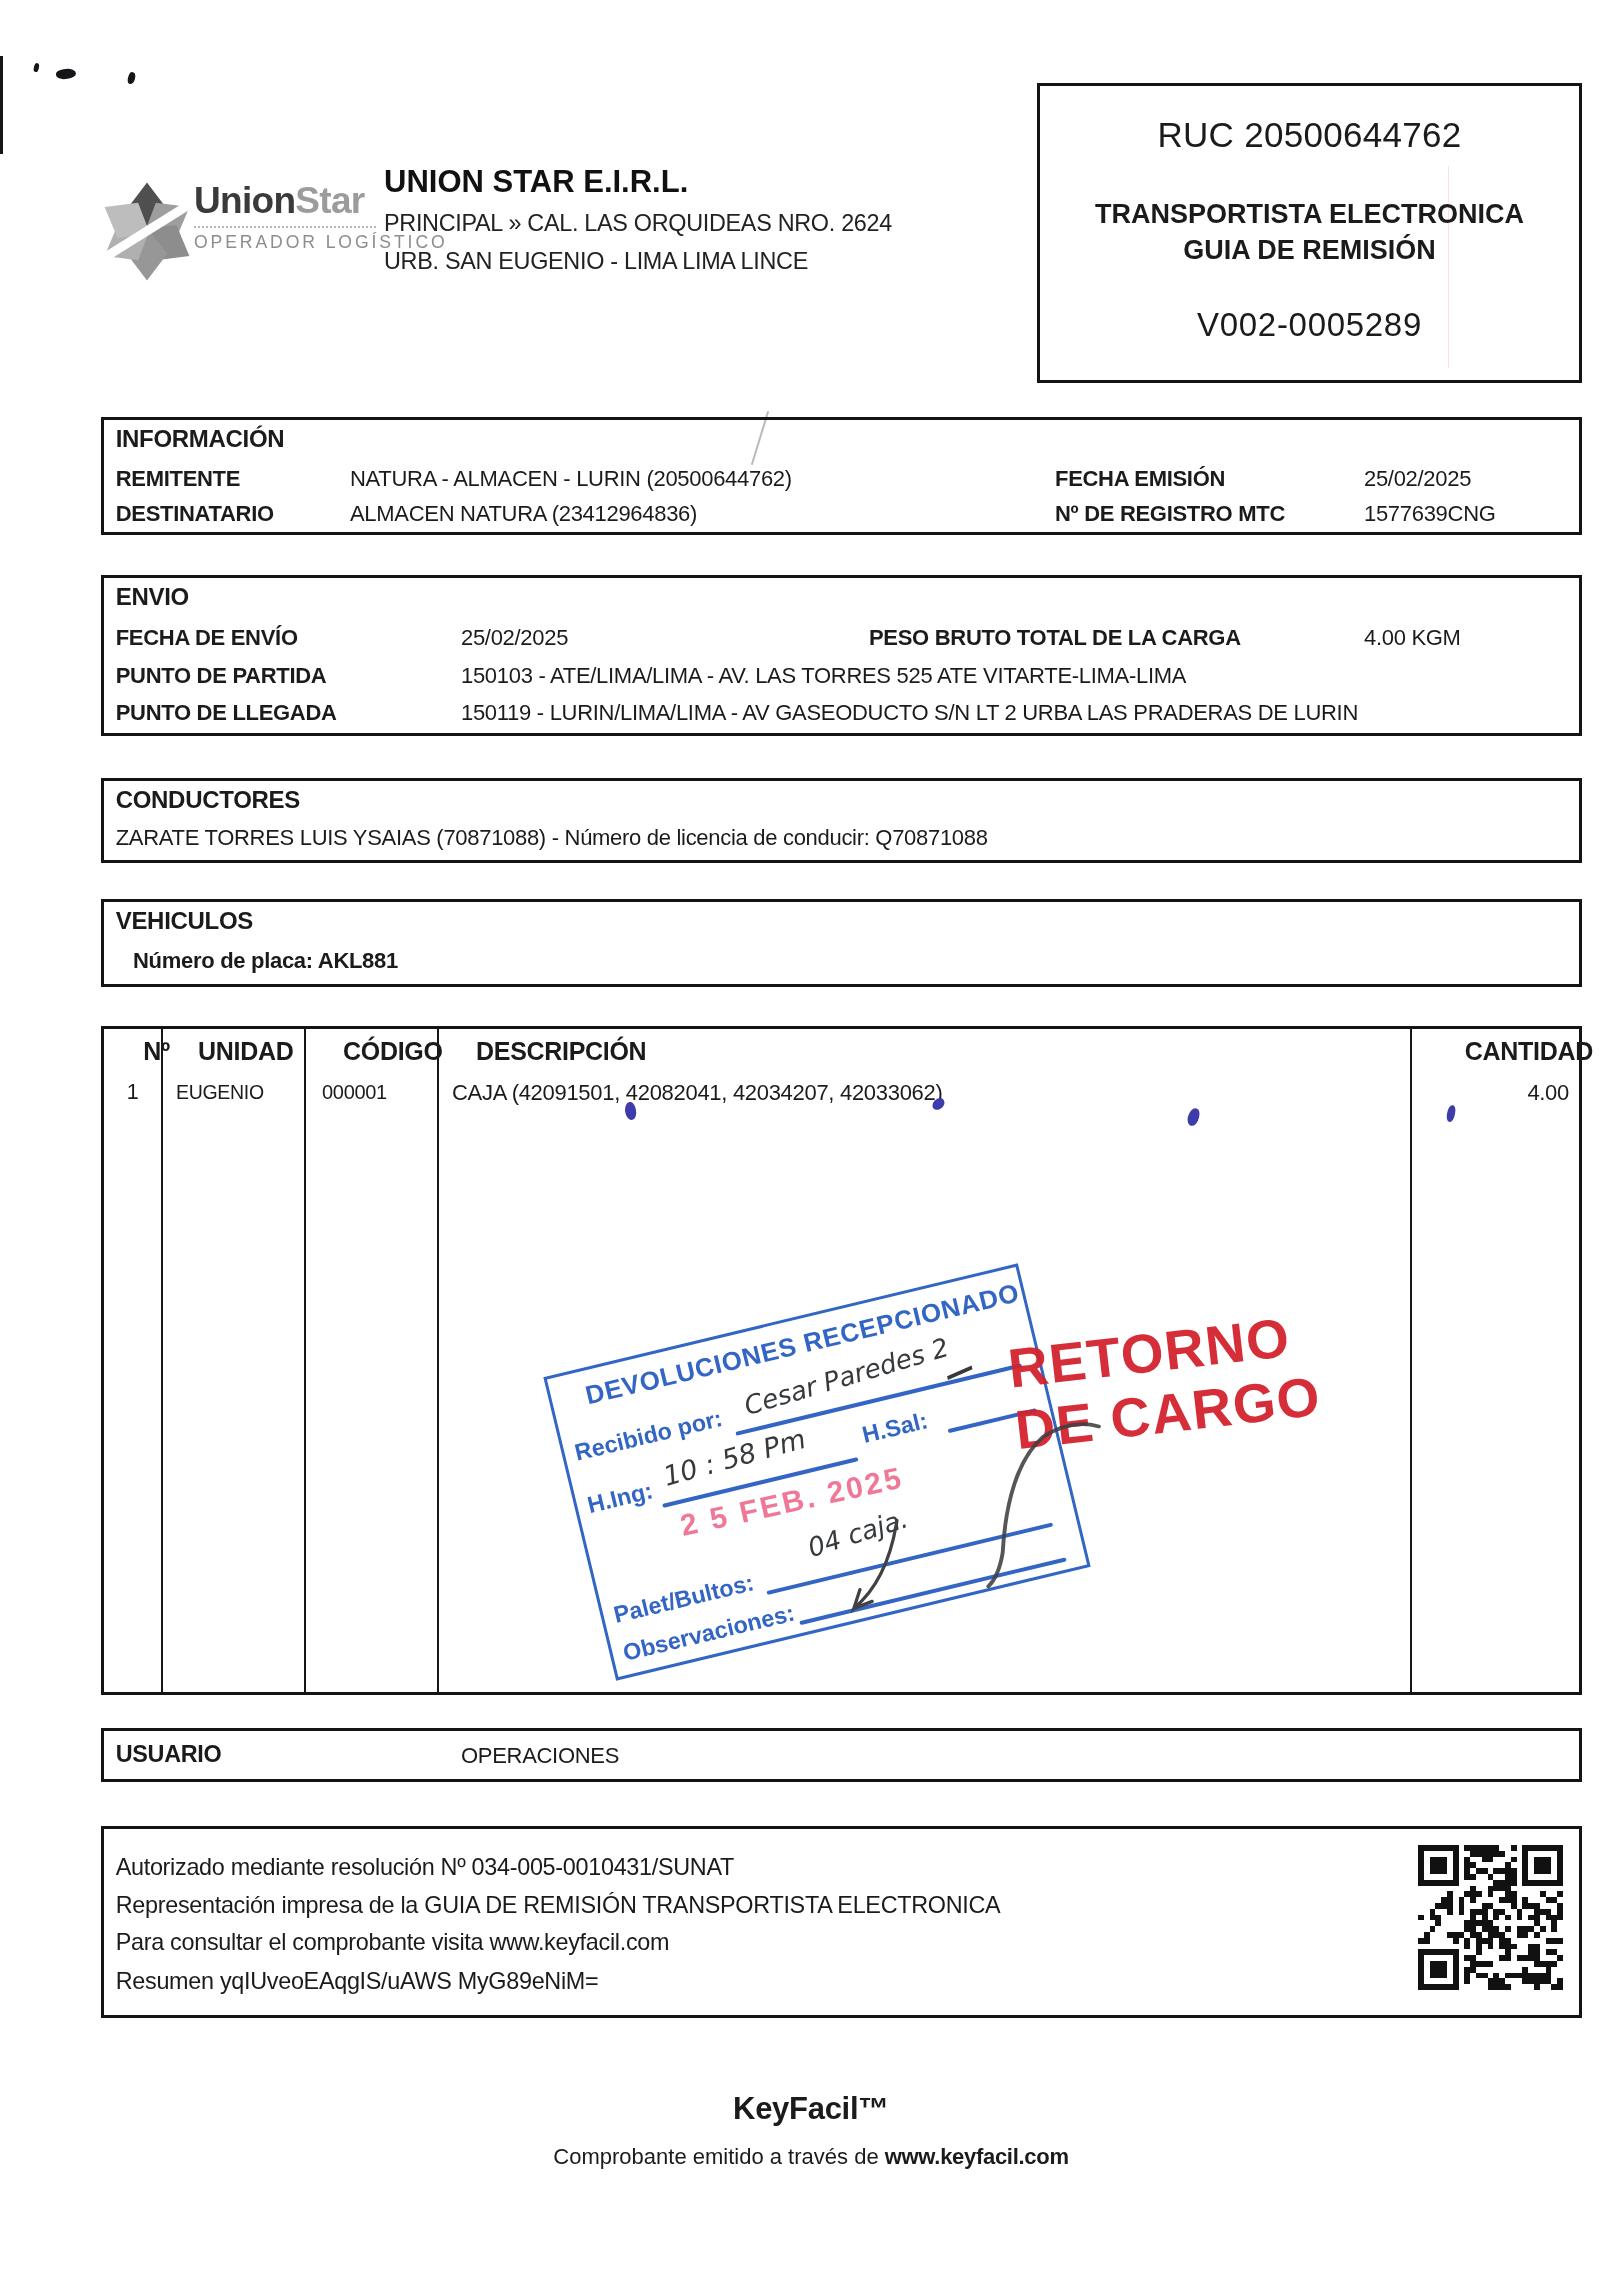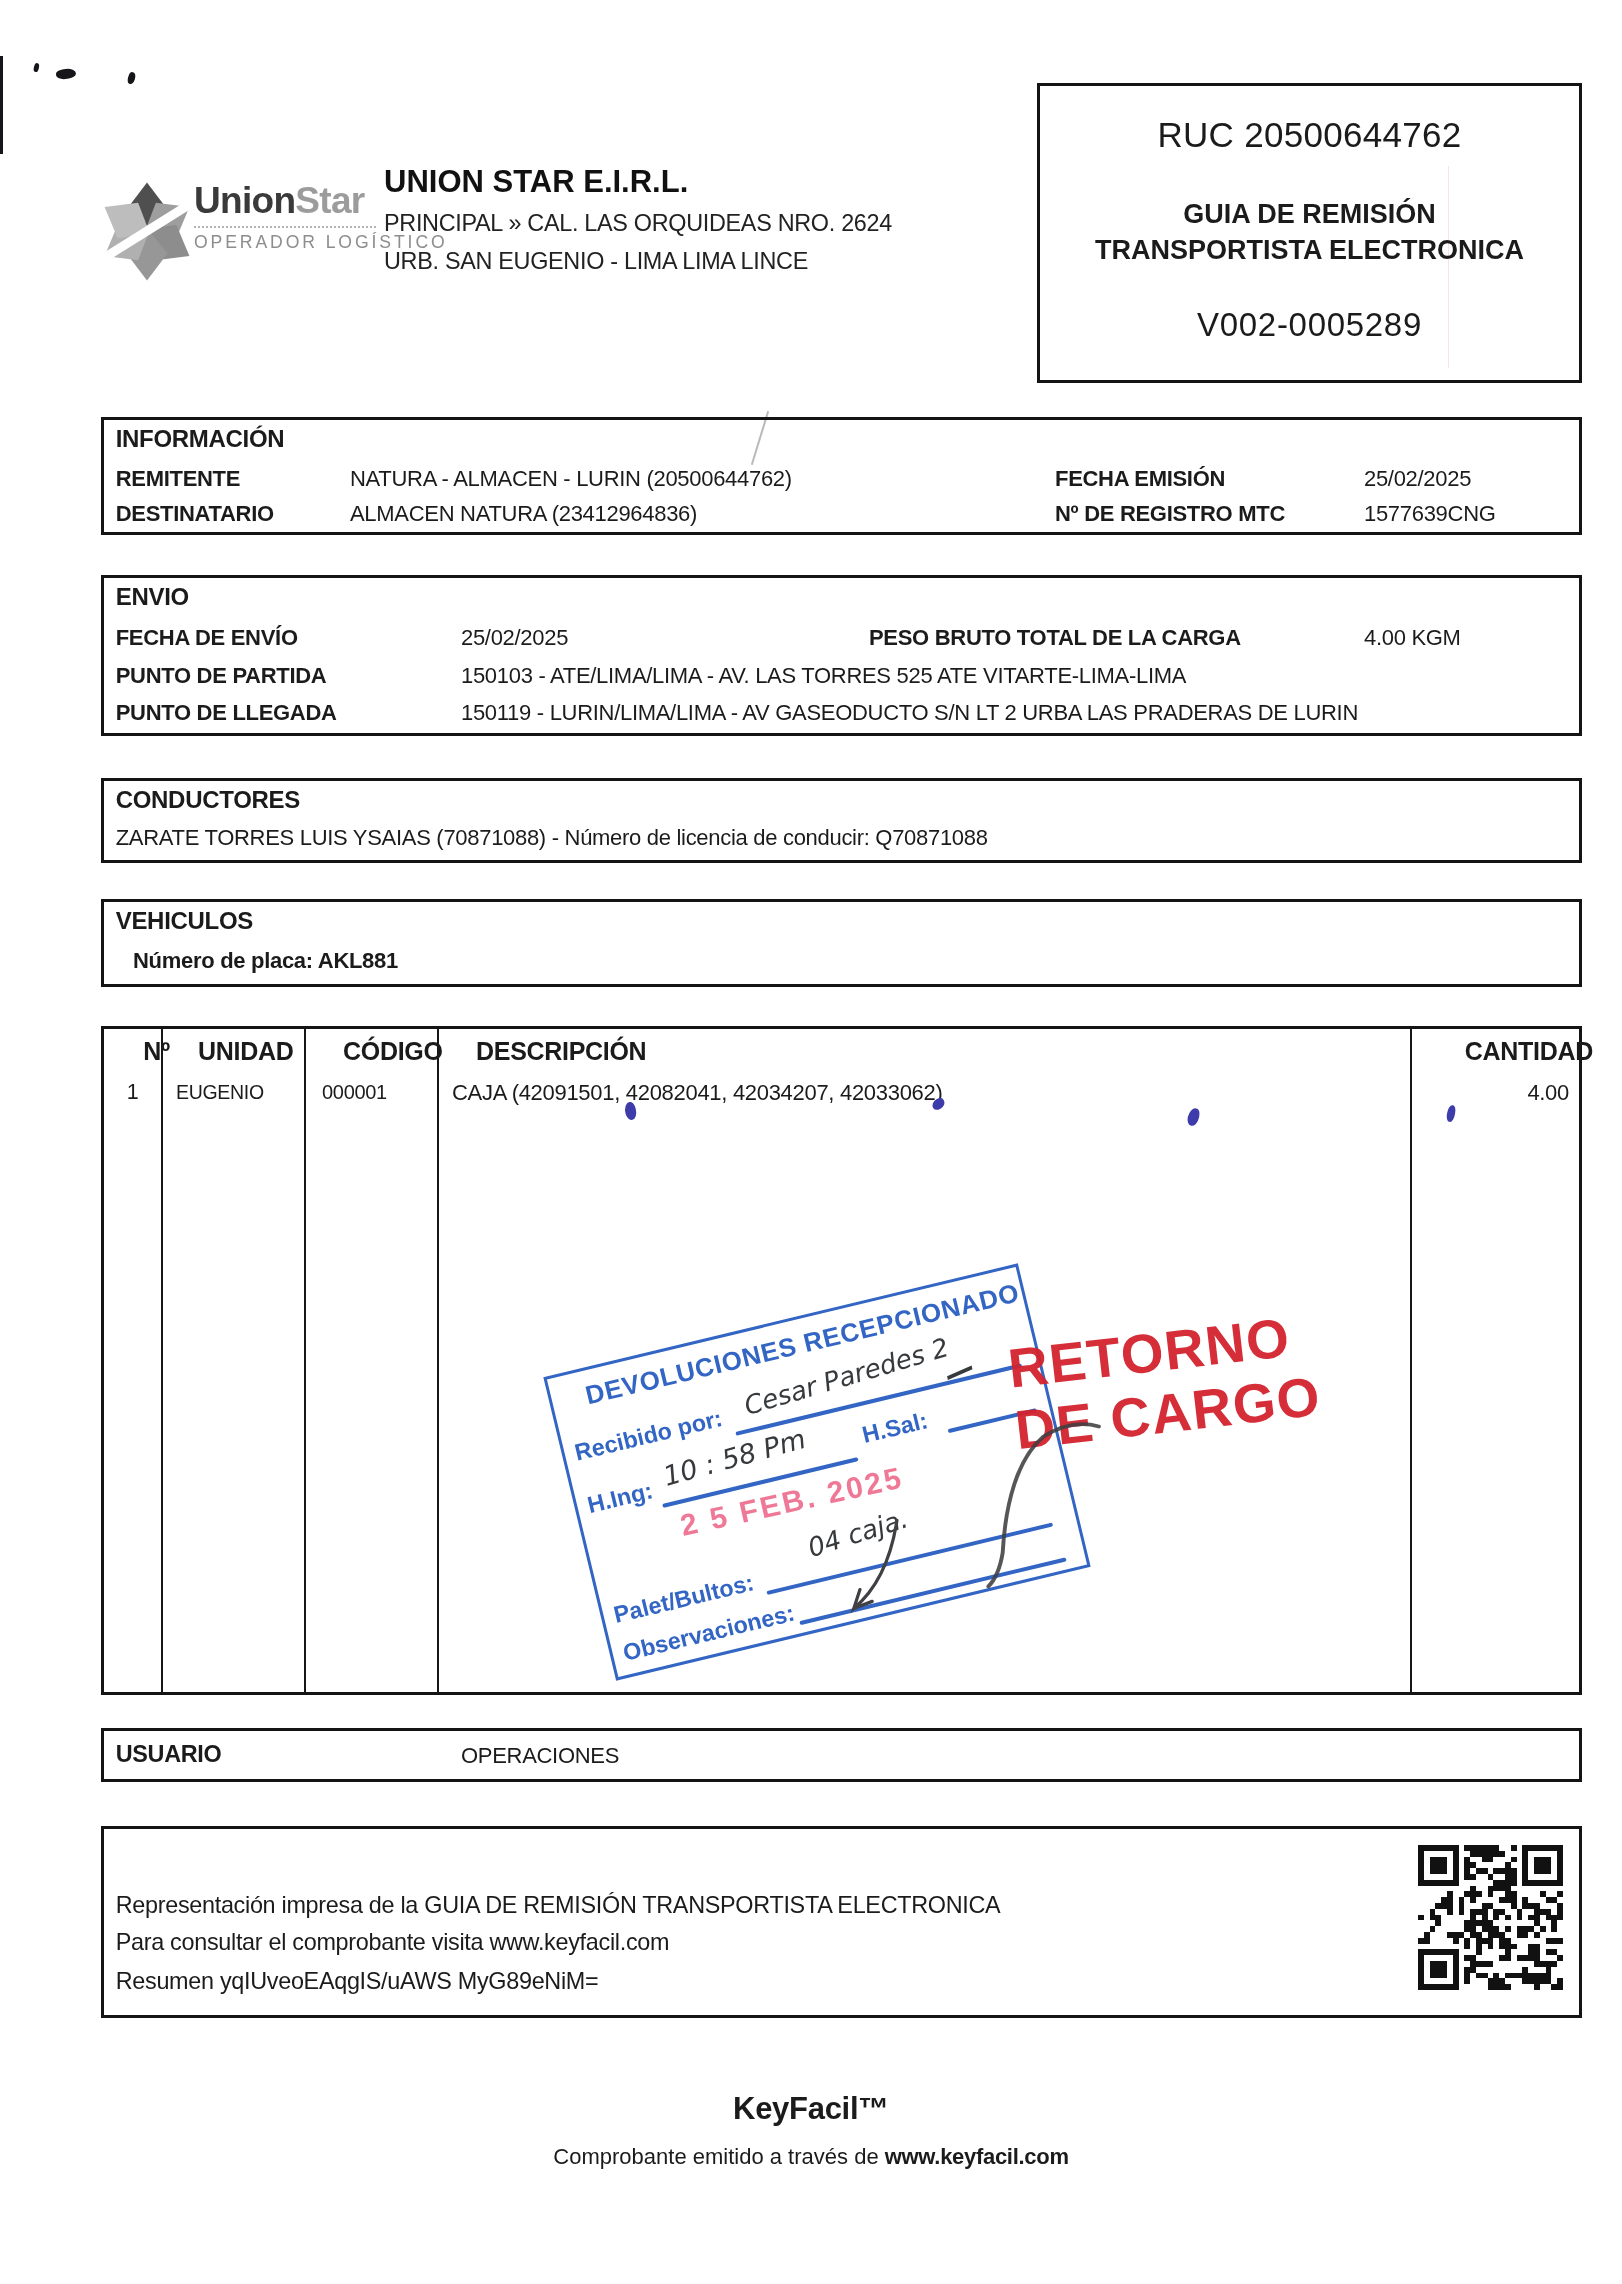--- a/index.html
+++ b/index.html
@@ -112,22 +112,22 @@
 
   <div class="abs company">
     <div class="company-name">UNION STAR E.I.R.L.</div>
     <div class="company-addr">PRINCIPAL » CAL. LAS ORQUIDEAS NRO. 2624</div>
     <div class="company-addr">URB. SAN EUGENIO - LIMA LIMA LINCE</div>
   </div>
 
   <div class="abs ruc-box">
     <div class="ruc-line">RUC 20500644762</div>
     <div class="doc-title">
+      <div>TRANSPORTISTA ELECTRONICA</div>
       <div>GUIA DE REMISIÓN</div>
-      <div>TRANSPORTISTA ELECTRONICA</div>
     </div>
     <div class="doc-number">V002-0005289</div>
   </div>
 
   <div class="box" style="top:417px;height:112px;">
     <div class="title">INFORMACIÓN</div>
     <div class="lbl" style="left:11.7px;top:46px;">REMITENTE</div>
     <div class="val" style="left:246px;top:46px;">NATURA - ALMACEN - LURIN (20500644762)</div>
     <div class="lbl" style="left:951px;top:46px;">FECHA EMISIÓN</div>
     <div class="val" style="left:1260px;top:46px;">25/02/2025</div>
@@ -219,20 +219,21 @@
   <svg class="squiggle" width="156" height="208" viewBox="0 0 240 320">
     <path d="M 140,66 q 44,-28 86,-16 M 140,66 C 100,100 82,170 78,244 q -6,36 -22,52" stroke="#3f3f42" stroke-width="6" fill="none" stroke-linecap="round" opacity="0.88"></path>
   </svg>
 
   <div class="box" style="top:1728px;height:48px;">
     <div class="lbl" style="left:11.7px;top:10.4px;font-size:23.4px;">USUARIO</div>
     <div class="val" style="left:357px;top:11.7px;">OPERACIONES</div>
   </div>
 
   <div class="box" style="top:1826px;height:186px;">
+    <div class="footer-line" style="top:25px;">Autorizado mediante resolución Nº 034-005-0010431/SUNAT</div>
     <div class="footer-line" style="top:63px;">Representación impresa de la GUIA DE REMISIÓN TRANSPORTISTA ELECTRONICA</div>
     <div class="footer-line" style="top:100px;">Para consultar el comprobante visita www.keyfacil.com</div>
     <div class="footer-line" style="top:139px;">Resumen yqIUveoEAqgIS/uAWS MyG89eNiM=</div>
     <div class="qr"><svg viewBox="0 0 25 25" width="145" height="145" shape-rendering="crispEdges" fill="#111">
           <rect x="0" y="0" width="1" height="1"></rect>
           <rect x="1" y="0" width="1" height="1"></rect>
           <rect x="2" y="0" width="1" height="1"></rect>
           <rect x="3" y="0" width="1" height="1"></rect>
           <rect x="4" y="0" width="1" height="1"></rect>
           <rect x="5" y="0" width="1" height="1"></rect>

